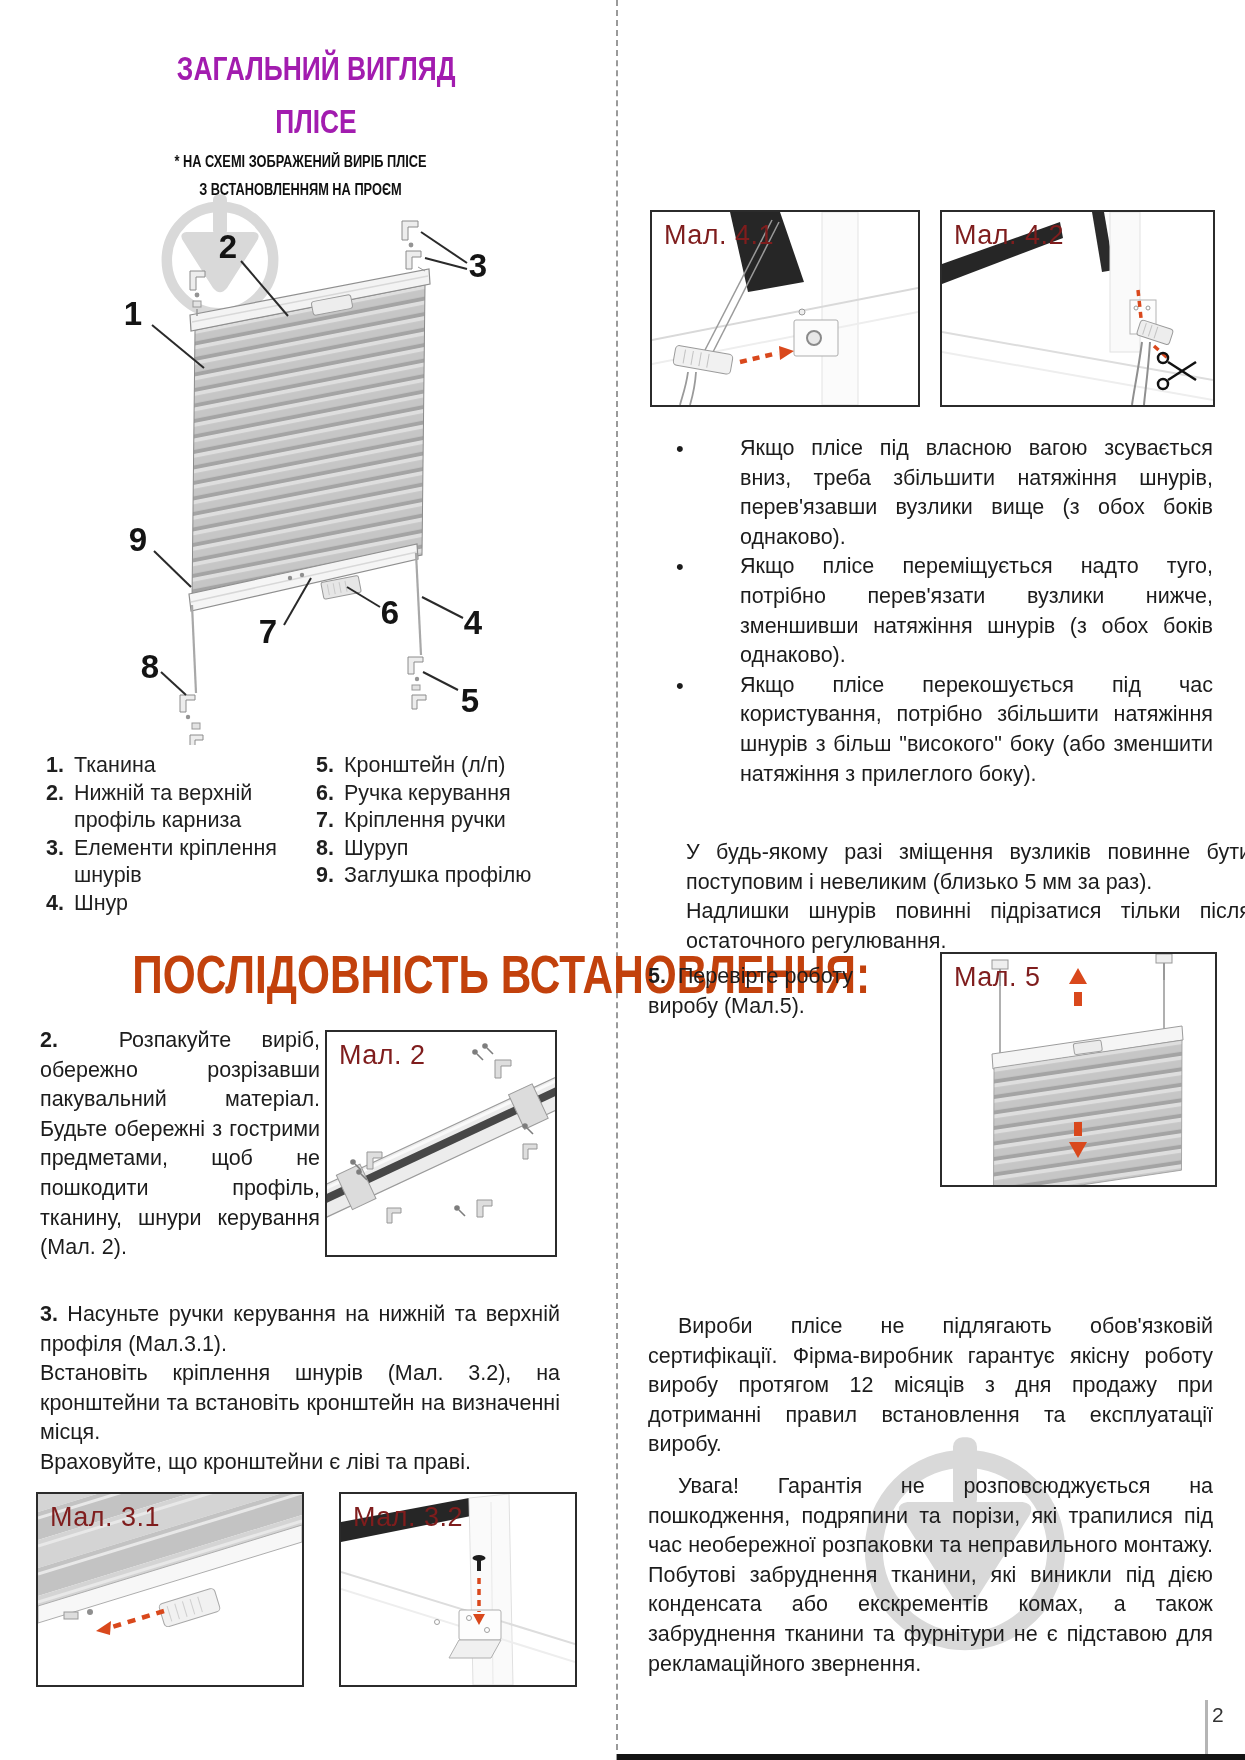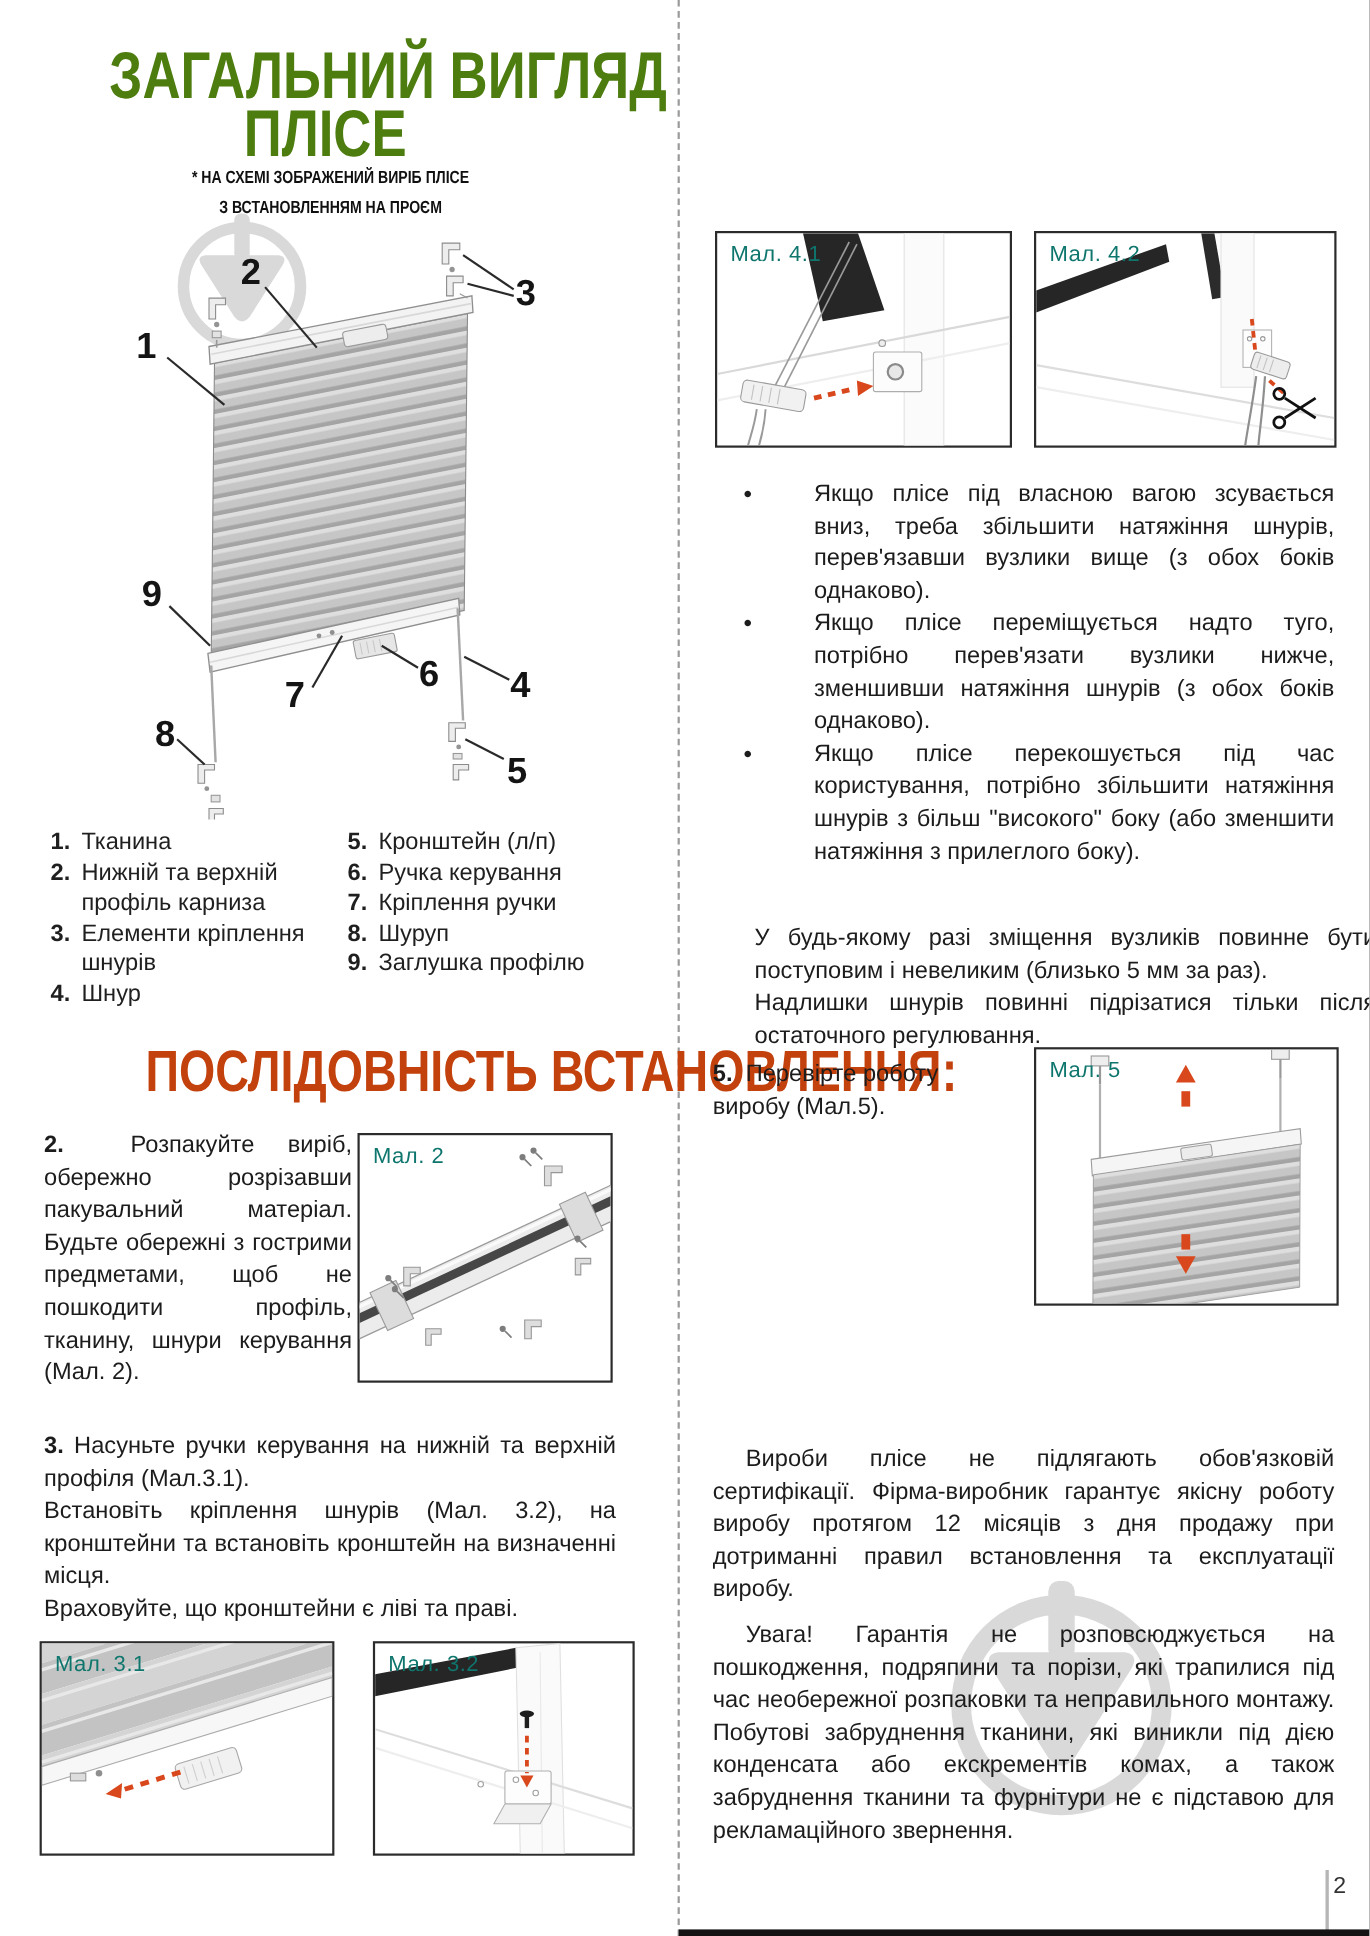--- a/index.html
+++ b/index.html
@@ -2,37 +2,37 @@
 <html><head>
 <meta charset="utf-8">
 <style>
   html,body{margin:0;padding:0;background:#888;}
   .page{position:relative;width:1245px;height:1760px;background:#ffffff;overflow:hidden;
         font-family:"Liberation Sans",sans-serif;color:#1f1f1f;}
   .abs{position:absolute;}
   .divider{position:absolute;left:616px;top:0;width:0;height:1760px;border-left:2px dashed #9a9a9a;}
   .cond{display:inline-block;transform:scaleX(0.8);transform-origin:50% 50%;white-space:nowrap;}
   .hline{display:block;text-align:center;}
-  .title-block{left:36px;top:42px;width:520px;text-align:center;font-weight:bold;color:#4d7c0f;
-               font-size:60px;line-height:53px;letter-spacing:0px;}
+  .title-block{left:56px;top:42px;width:520px;text-align:center;font-weight:bold;color:#a21caf;
+               font-size:33px;line-height:53px;letter-spacing:0px;}
   .subtitle-block{left:40px;top:148px;width:520px;text-align:center;font-weight:bold;color:#101010;
                font-size:16px;line-height:28px;}
   .body-text{font-size:21.5px;line-height:29.6px;text-align:justify;color:#1c1c1c;}
   .jlast{text-align-last:justify;}
   .num{font-weight:bold;}
   .section-title{left:40px;top:944px;width:520px;text-align:center;font-weight:bold;font-size:53px;color:#c2410c;}
   .warranty-title{left:648px;top:1228px;width:565px;text-align:center;font-weight:bold;font-size:44px;color:#101010;}
   .part{display:flex;font-size:21.5px;line-height:27.5px;}
   .part b{width:28px;flex:none;}
   .part span{flex:1;}
   .bullet{display:flex;}
   .bullet .dot{width:64px;flex:none;padding-left:28px;font-size:22px;}
   .bullet .btxt{flex:1;text-align:justify;}
   .fig{position:absolute;border:2px solid #2b2b2b;background:#fff;box-sizing:border-box;}
-  .fig-label{position:absolute;left:12px;top:8px;font-size:20px;color:#0f766e;letter-spacing:0.5px;z-index:3;}
+  .fig-label{position:absolute;left:12px;top:8px;font-size:27px;color:#7f1d1d;letter-spacing:0.5px;z-index:3;}
   .callout{position:absolute;width:30px;font-size:33px;font-weight:bold;color:#141414;text-align:center;}
   .indent{text-indent:30px;}
   .pagenum-bar{left:1205px;top:1700px;width:3px;height:57px;background:#b5b5b5;}
   .pagenum{left:1212px;top:1703px;font-size:21px;color:#333;}
   .bottom-strip{left:617px;top:1754px;width:628px;height:6px;background:#141414;}
 </style>
 </head>
 <body>
 
 <div class="page">

